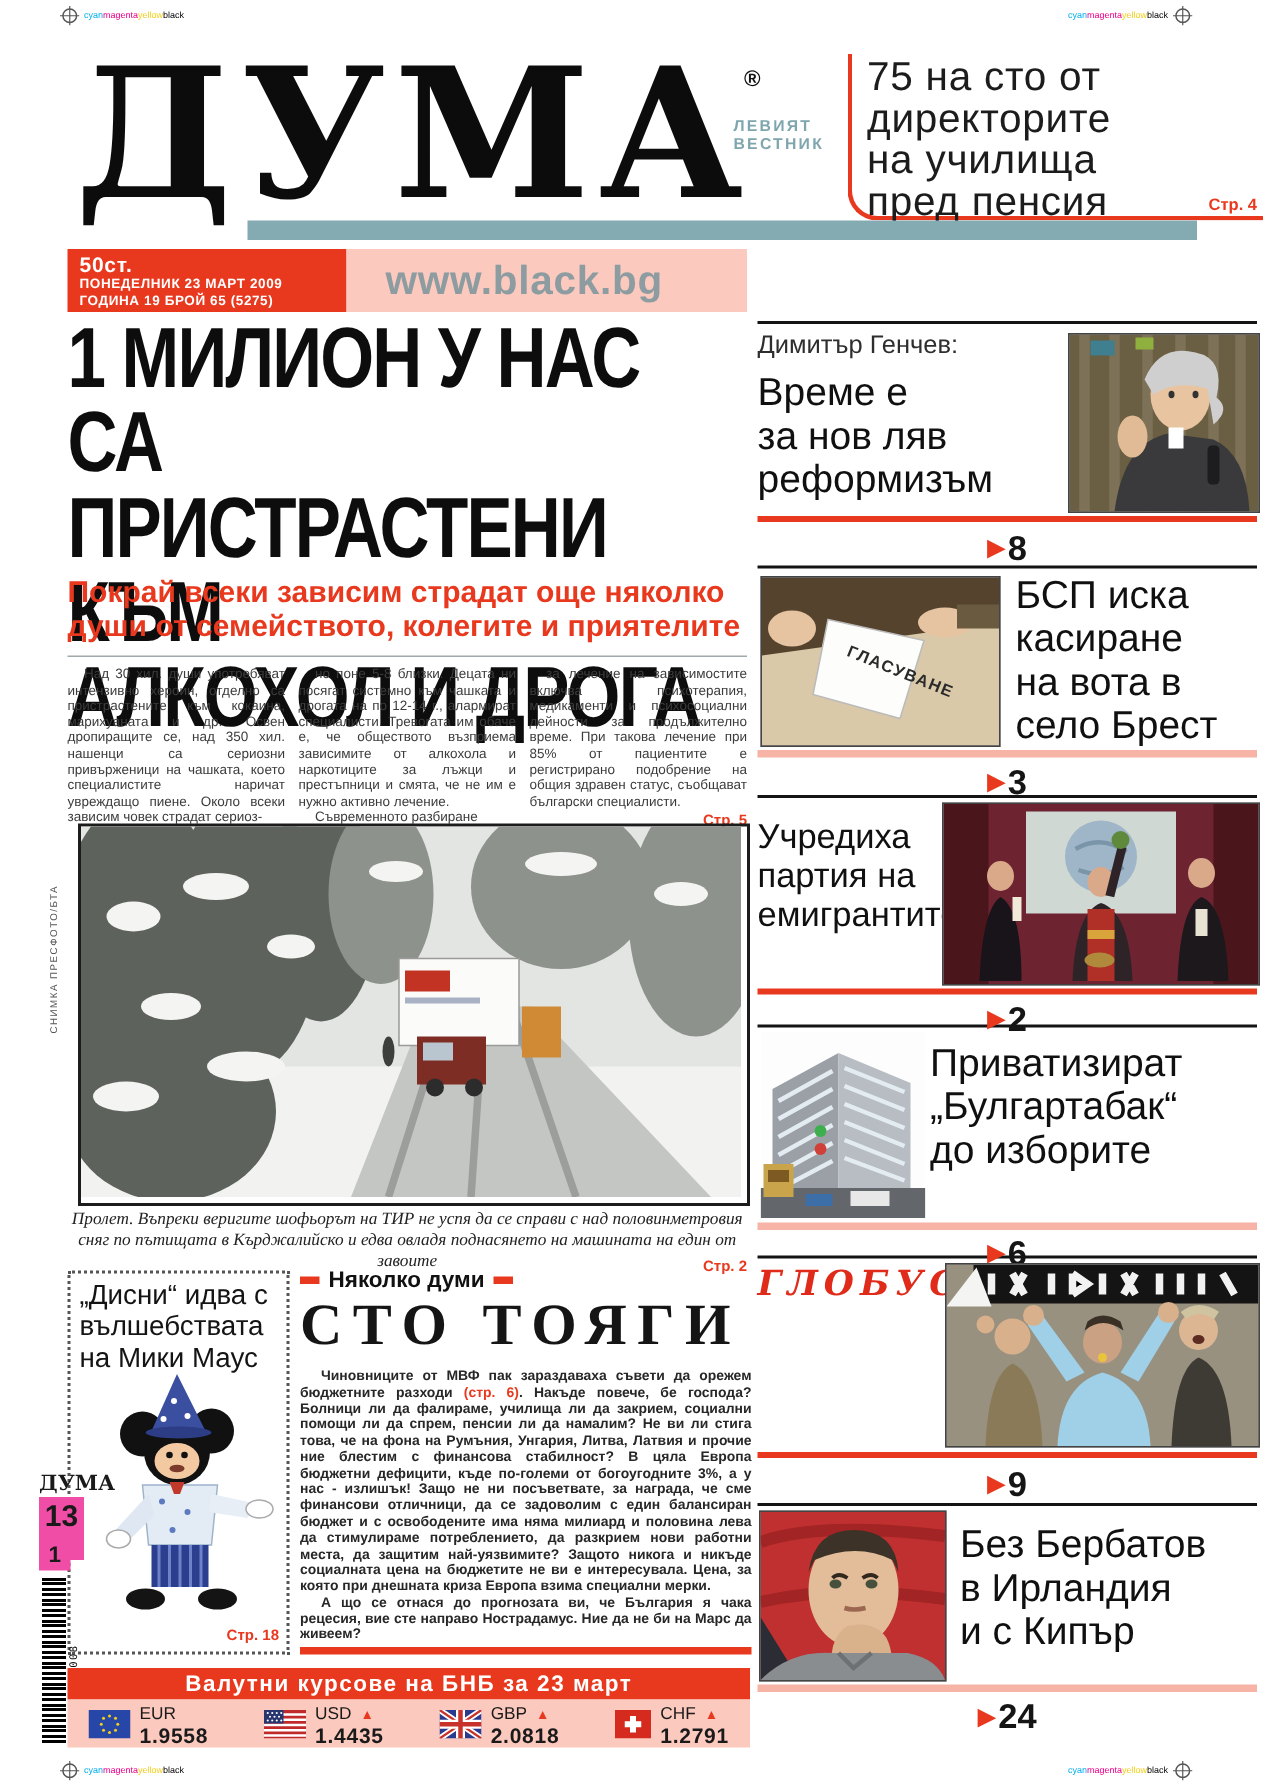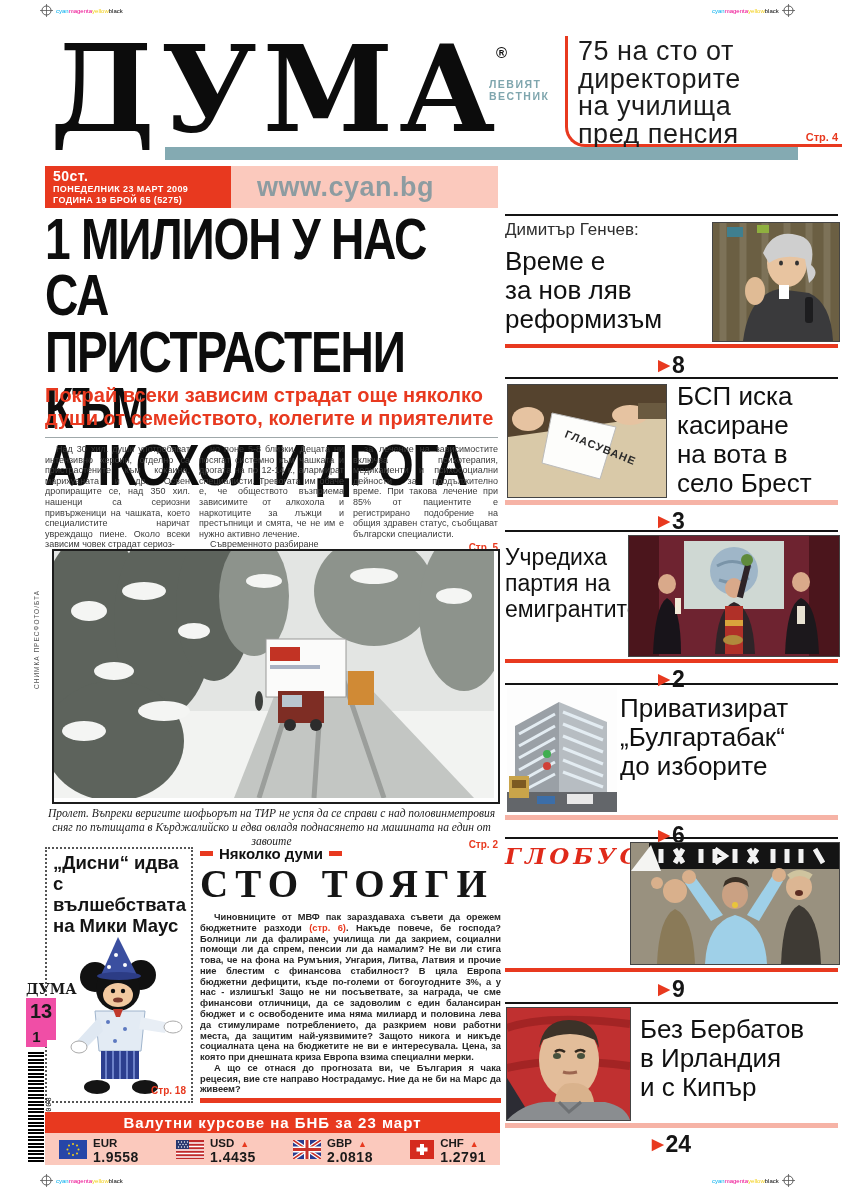--- a/index.html
+++ b/index.html
@@ -43,21 +43,21 @@
   
   .photo-credit{position:absolute;left:33px;top:549px;height:140px;writing-mode:vertical-rl;
                 transform:rotate(180deg);font-size:6.5px;letter-spacing:1px;color:#555;}
   .main-photo{position:absolute;left:52px;top:549px;width:444px;height:251px;border:2px solid #1c1c1c;}
   .caption{position:absolute;left:45px;top:806px;width:453px;text-align:center;
            font-family:"Liberation Serif",serif;font-style:italic;font-size:11.5px;line-height:1.22;color:#222;}
   .caption-pg{position:absolute;left:45px;top:834px;width:453px;text-align:right;}
   
   .disney{position:absolute;left:45px;top:847px;width:148px;height:256px;border:2px dotted #555;
           box-sizing:border-box;padding:4px 4px 0 6px;}
-  .disney .hl{font-size:18.5px;line-height:1.13;color:#141414;white-space:pre-line;font-weight:bold;}
+  .disney .hl{font-size:18.5px;line-height:1.13;color:#141414;white-space:pre-line;}
   .disney .pg{position:absolute;right:5px;bottom:3px;}
   
   .strip-brand{position:absolute;left:26px;top:981px;font-family:"DejaVu Serif",serif;font-weight:bold;font-size:14px;}
   .strip-13{position:absolute;left:26px;top:998px;width:30px;height:42px;background:#f04ea6;
             font-size:20px;font-weight:bold;text-align:center;line-height:27px;}
   .strip-1{position:absolute;left:26px;top:1027px;width:21px;height:20px;background:#f04ea6;
            font-size:15px;font-weight:bold;text-align:center;line-height:20px;}
   .barcode{position:absolute;left:28px;top:1052px;width:16px;height:112px;
            background:repeating-linear-gradient(to bottom,#000 0 2px,#fff 2px 3px,#000 3px 5px,#fff 5px 7px);}
   .barcode-num{position:absolute;left:45px;top:1052px;height:112px;writing-mode:vertical-rl;transform:rotate(180deg);
@@ -74,21 +74,21 @@
   .op-body p{margin:0;text-indent:14px;}
   .op-redbar{position:absolute;left:200px;top:1098px;width:301px;height:5px;background:#e8391f;}
   
   .fx{position:absolute;left:45px;top:1112px;width:455px;}
   .fx-head{background:#e8391f;color:#fff;font-weight:bold;font-size:15px;letter-spacing:1px;
            text-align:center;height:21px;line-height:21px;}
   .fx-body{background:#fbc9bd;height:32px;display:flex;align-items:center;justify-content:space-between;
            padding:0 14px;}
   .fx-item{display:flex;align-items:center;gap:6px;}
   .fx-item .txt{line-height:1;}
-  .fx-code{font-size:11.5px;font-weight:bold;}
+  .fx-code{font-size:11.5px;font-weight:normal;}
   .fx-val{font-size:14px;font-weight:bold;letter-spacing:.5px;}
   .fx-up{color:#e8391f;font-size:9px;margin-left:6px;}
   
   .sb-rule{position:absolute;left:505px;width:333px;height:2px;background:#141414;}
   .sb-item{position:absolute;left:505px;width:333px;}
   .sb-kicker{font-size:17px;color:#2e2e2e;}
   .sb-title{white-space:pre-line;color:#101010;line-height:1.12;}
   .sb-photo{position:absolute;border:1px solid #444;overflow:hidden;background:#888;}
   .sb-bar{position:absolute;left:0;height:4px;width:333px;}
   .sb-bar.red{background:#e8391f;}
@@ -146,21 +146,21 @@
   </div>
 
   <div class="teal-bar"></div>
 
   <div class="info-red">
     <div class="price">50ст.</div>
     <div class="ln">ПОНЕДЕЛНИК 23 МАРТ 2009</div>
     <div class="ln">ГОДИНА 19 БРОЙ 65 (5275)</div>
   </div>
   <div class="info-pink">
-    <span class="site">www.cyan.bg</span>
+    <span class="site">www.black.bg</span>
   </div>
 
   <div class="lead-hl" style="white-space:pre-line;">1 МИЛИОН У НАС СА
 ПРИСТРАСТЕНИ КЪМ
 АЛКОХОЛ И ДРОГА</div>
   <div class="lead-sub">Покрай всеки зависим страдат още няколко души от семейството, колегите и приятелите</div>
   <div class="lead-rule"></div>
   <div class="lead-cols">
     <div class="col">
         <p>Над 30 хил. души употребяват интензивно хероин, отделно са пристрастените към кокаина, марихуаната и др. Освен дропиращите се, над 350 хил. нашенци са сериозни привърженици на чашката, което специалистите наричат увреждащо пиене. Около всеки зависим човек страдат сериоз-</p>

